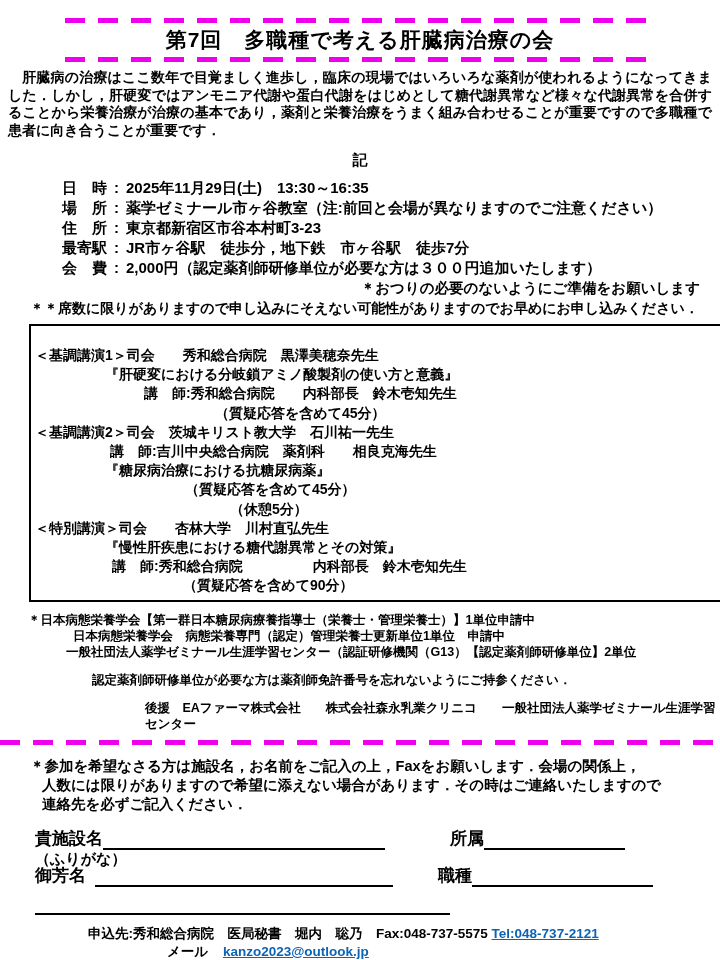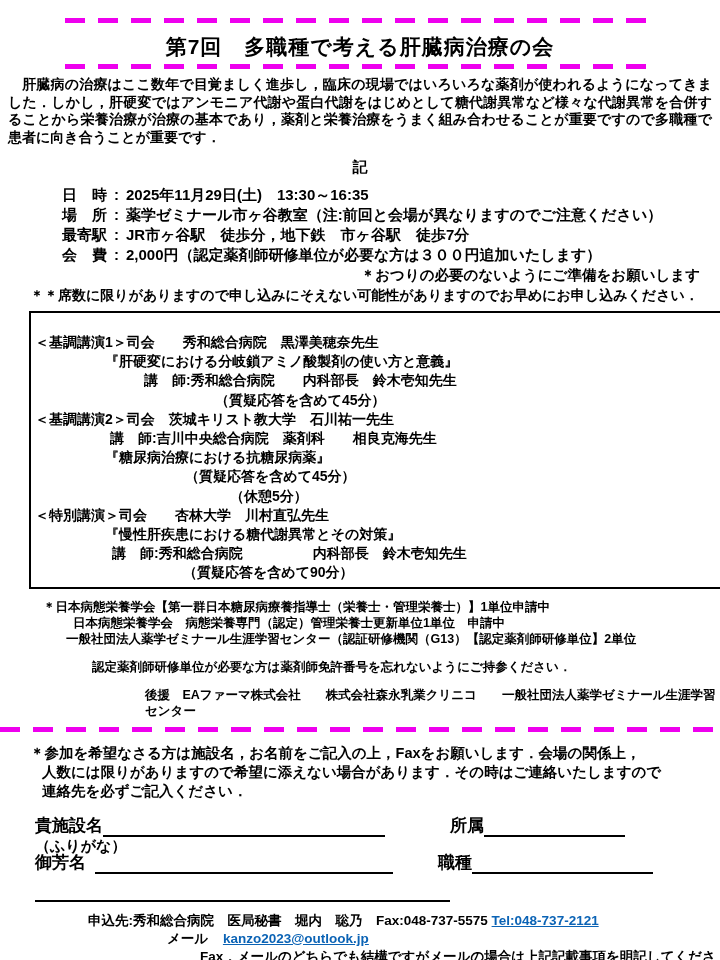--- a/index.html
+++ b/index.html
@@ -8,21 +8,21 @@
   body {
     background:#ffffff; color:var(--text);
     font-family:"Liberation Sans","DejaVu Sans",sans-serif;
     font-weight:bold; overflow:hidden;
   }
   .dash {
     height:5px;
     background:repeating-linear-gradient(90deg, var(--accent) 0 20px, transparent 20px 33px);
   }
   .dash-top { margin:18px 65px 0 65px; }
-  .page-title { font-size:21px; text-align:center; line-height:30px; margin-top:9px; letter-spacing:1px; }
+  .page-title { font-size:21px; text-align:center; line-height:30px; margin-top:2px; letter-spacing:1px; }
   .dash-under-title { margin:2px 65px 0 65px; }
   .intro { margin:7px 8px 0 8px; font-size:14px; line-height:17.5px; text-align:justify; }
   .ki { text-align:center; font-size:15px; margin-top:11px; line-height:20px; }
   .details { margin:8px 0 0 62px; font-size:15px; line-height:20px; }
   .detail-label { display:inline-block; min-width:47px; }
   .detail-sep { display:inline-block; margin:0 7px 0 5px; }
   .note-change { font-size:14.5px; line-height:20px; text-align:right; padding-right:20px; }
   .note-seats { font-size:14px; line-height:20px; padding-left:30px; }
   .program-box {
     margin:6px 0 0 29px; width:718px; border:2px solid #000;
@@ -51,20 +51,23 @@
 <div class="ki">記</div>
 
 <div class="details">
   <div class="detail-row">
     <span class="detail-label">日　時</span><span class="detail-sep">:</span><span>2025年11月29日(土)　13:30～16:35</span>
   </div>
   <div class="detail-row">
     <span class="detail-label">場　所</span><span class="detail-sep">:</span><span>薬学ゼミナール市ヶ谷教室（注:前回と会場が異なりますのでご注意ください）</span>
   </div>
   <div class="detail-row">
+    <span class="detail-label">住　所</span><span class="detail-sep">:</span><span>東京都新宿区市谷本村町3-23</span>
+  </div>
+  <div class="detail-row">
     <span class="detail-label">最寄駅</span><span class="detail-sep">:</span><span>JR市ヶ谷駅　徒歩分，地下鉄　市ヶ谷駅　徒歩7分</span>
   </div>
   <div class="detail-row">
     <span class="detail-label">会　費</span><span class="detail-sep">:</span><span>2,000円（認定薬剤師研修単位が必要な方は３００円追加いたします）</span>
   </div>
 </div>
 
 <div class="note-change">＊おつりの必要のないようにご準備をお願いします</div>
 <div class="note-seats">＊＊席数に限りがありますので申し込みにそえない可能性がありますのでお早めにお申し込みください．</div>
 
@@ -78,21 +81,21 @@
   <div style="padding-left:74px;">『糖尿病治療における抗糖尿病薬』</div>
   <div style="padding-left:154px;">（質疑応答を含めて45分）</div>
   <div style="padding-left:199px;">（休憩5分）</div>
   <div style="padding-left:4px;">＜特別講演＞司会　　杏林大学　川村直弘先生</div>
   <div style="padding-left:74px;">『慢性肝疾患における糖代謝異常とその対策』</div>
   <div style="padding-left:81px;">講　師:秀和総合病院　　　　　内科部長　鈴木壱知先生</div>
   <div style="padding-left:152px;">（質疑応答を含めて90分）</div>
 </div>
 
 <div class="credits">
-  <div style="padding-left:43px;">＊日本病態栄養学会【第一群日本糖尿病療養指導士（栄養士・管理栄養士）】1単位申請中</div>
+  <div style="padding-left:28px;">＊日本病態栄養学会【第一群日本糖尿病療養指導士（栄養士・管理栄養士）】1単位申請中</div>
   <div style="padding-left:73px;">日本病態栄養学会　病態栄養専門（認定）管理栄養士更新単位1単位　申請中</div>
   <div style="padding-left:66px;">一般社団法人薬学ゼミナール生涯学習センター（認証研修機関（G13）【認定薬剤師研修単位】2単位</div>
   <div style="padding-left:92px;margin-top:12px;">認定薬剤師研修単位が必要な方は薬剤師免許番号を忘れないようにご持参ください．</div>
 </div>
 
 <div class="sponsors">後援　EAファーマ株式会社　　株式会社森永乳業クリニコ　　一般社団法人薬学ゼミナール生涯学習センター</div>
 
 <div class="dash divider"></div>
 
 <div class="participation">

